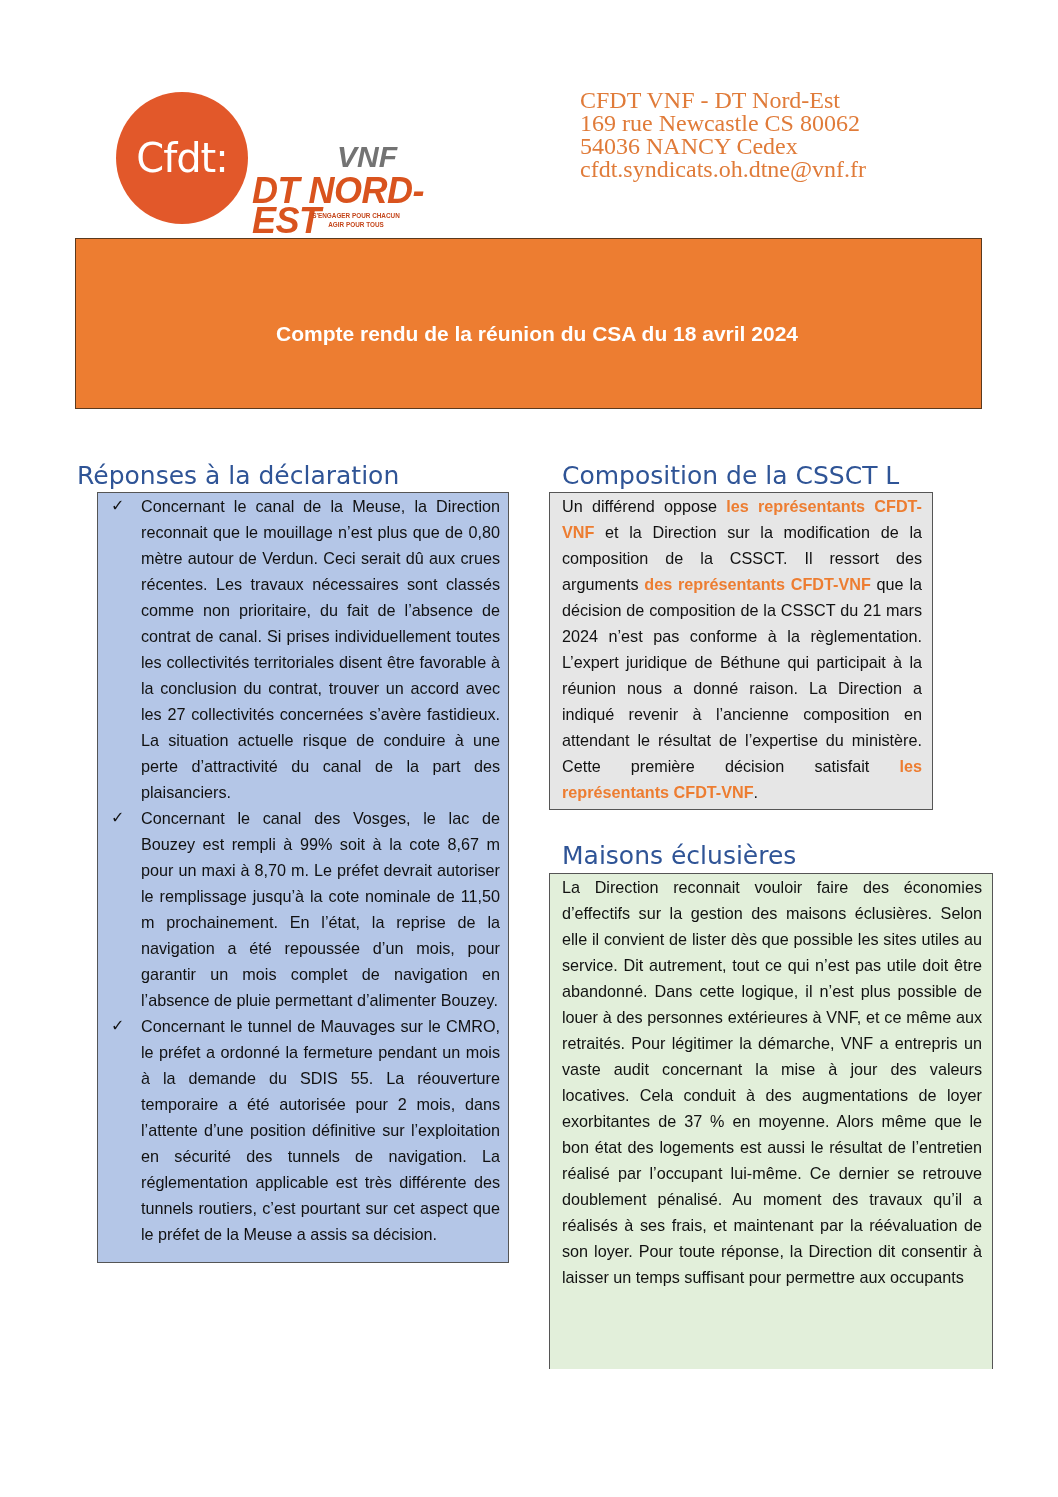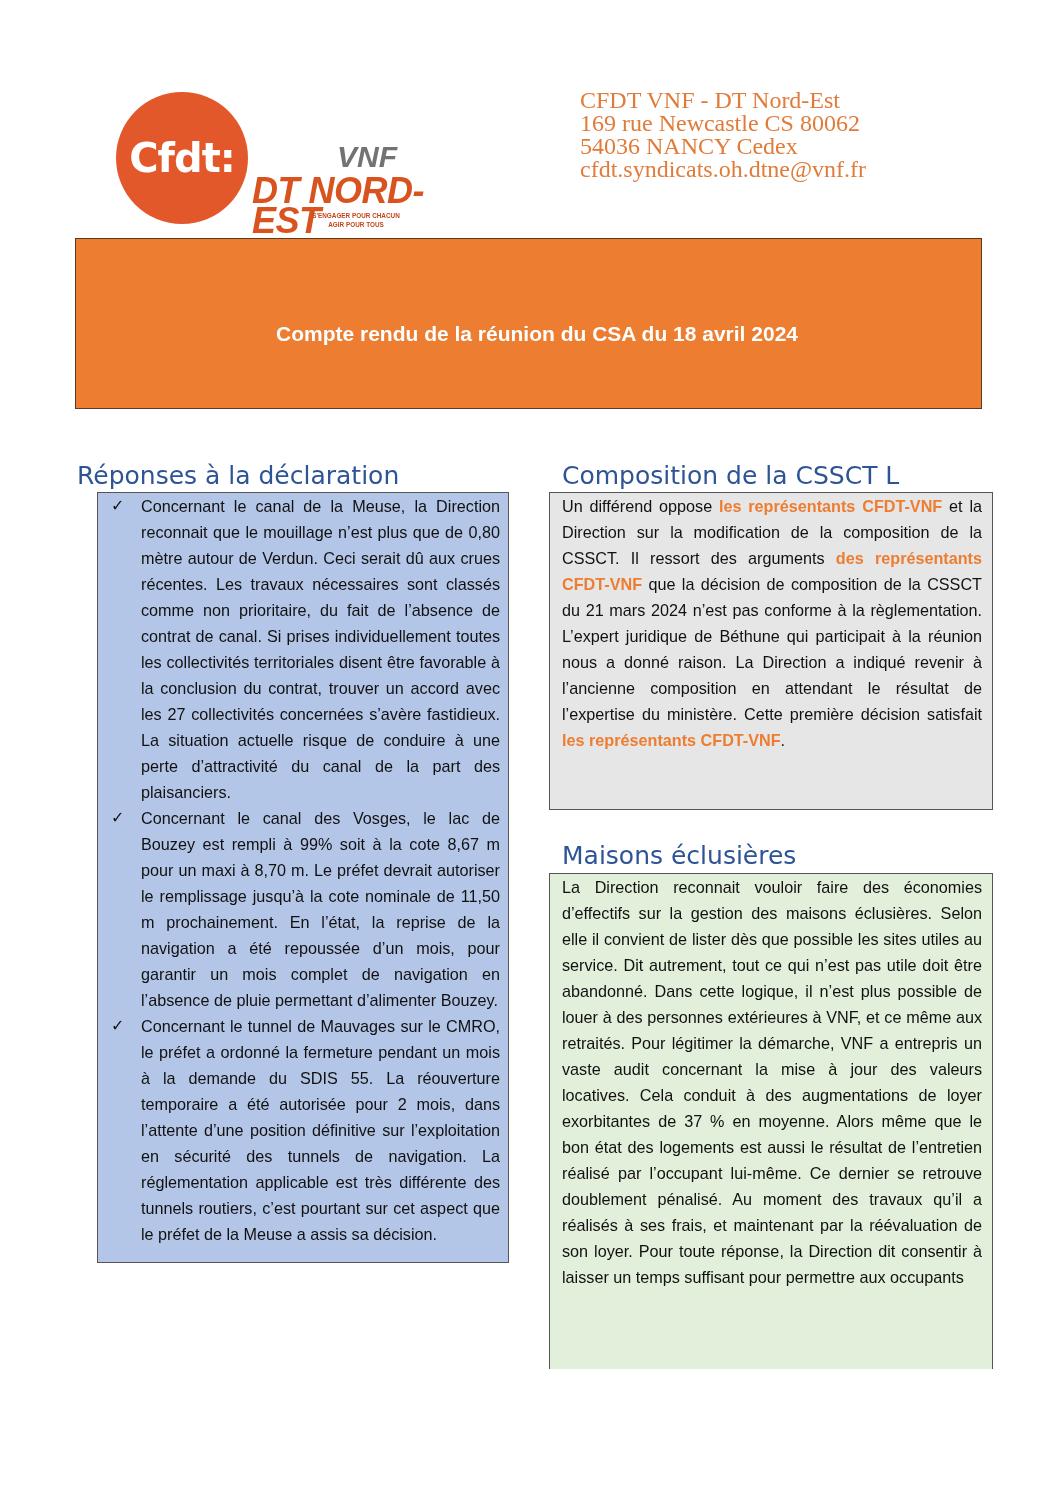--- a/index.html
+++ b/index.html
@@ -4,21 +4,21 @@
   <style>
     html, body { margin: 0; padding: 0; background: #ffffff; }
     body { width: 1058px; height: 1497px; position: relative; overflow: hidden; font-family: "Liberation Sans", "DejaVu Sans", sans-serif; }
 
     .logo-circle {
       position: absolute; left: 116px; top: 92px; width: 132px; height: 132px;
       border-radius: 50%; background: #e2582a;
       display: flex; align-items: center; justify-content: center;
     }
     .logo-circle span {
-      color: #ffffff; font-family: "DejaVu Sans", sans-serif; font-weight: bold;
+      color: #ffffff; font-family: "DejaVu Sans", sans-serif; font-weight: normal;
       font-size: 40px; letter-spacing: -1px;
     }
     .logo-vnf {
       position: absolute; left: 312px; top: 142px; width: 110px; text-align: center;
       color: #737373; font-family: "Liberation Sans", sans-serif; font-weight: bold; font-style: italic;
       font-size: 30px; line-height: 30px;
     }
     .logo-dtne {
       position: absolute; left: 252px; top: 176px; width: 200px; text-align: left;
       color: #d9531e; font-family: "Liberation Sans", sans-serif; font-weight: bold; font-style: italic;
@@ -52,21 +52,21 @@
       white-space: nowrap;
     }
 
     .box {
       position: absolute; box-sizing: border-box;
       border: 1.5px solid #555555;
       font-family: "Liberation Sans", sans-serif; font-size: 16.2px; line-height: 26px;
       color: #111111; text-align: justify;
     }
     .box-blue { left: 97px; top: 492px; width: 412px; height: 771px; background: #b4c6e7; padding: 0 8px 0 0; }
-    .box-grey { left: 549px; top: 492px; width: 444px; height: 318px; background: #e6e6e6; padding: 0 10px 0 12px; }
+    .box-grey { left: 549px; top: 492px; width: 384px; height: 318px; background: #e6e6e6; padding: 0 10px 0 12px; }
     .box-green { left: 549px; top: 873px; width: 444px; height: 496px; background: #e2efda; padding: 0 10px 1px 12px; border-bottom: none; }
 
     .bullets { list-style: none; margin: 0; padding: 0; }
     .bullet { position: relative; padding-left: 43px; }
     .check-icon {
       position: absolute; left: 13px; top: 0; font-size: 16px; color: #111111;
       font-family: "DejaVu Sans", sans-serif;
     }
     .hl { color: #ed7d31; font-weight: bold; }
     .para { margin: 0; }

